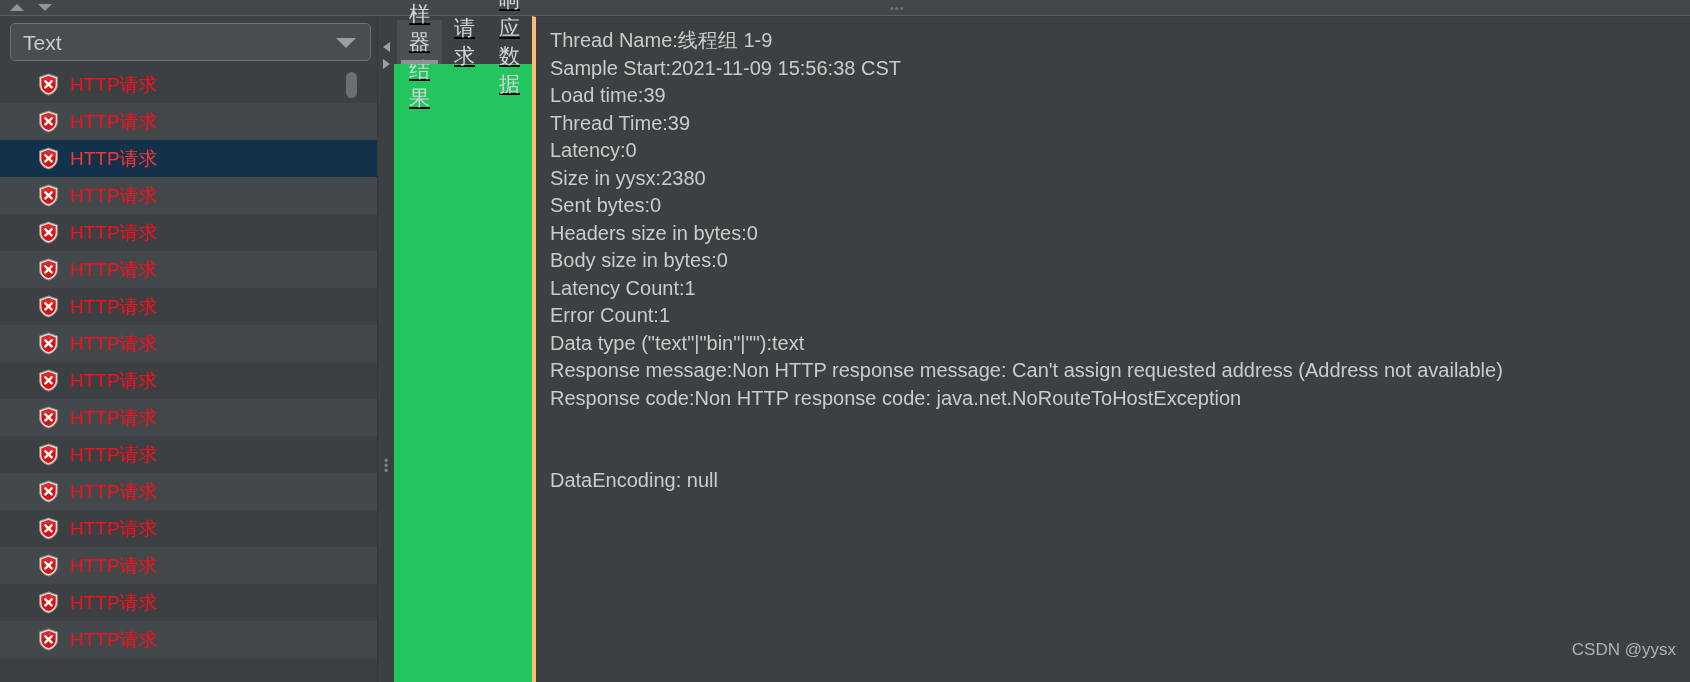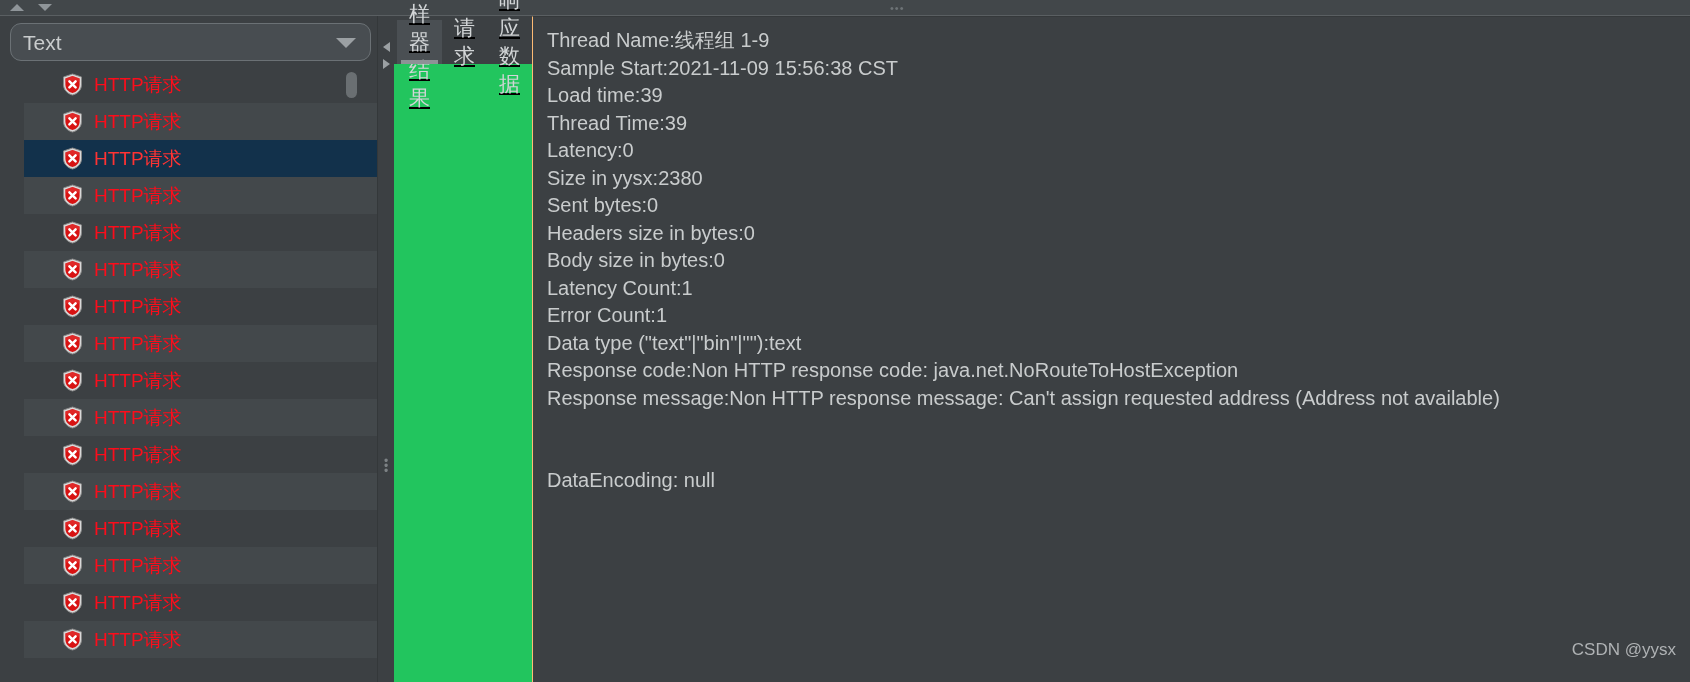--- a/index.html
+++ b/index.html
@@ -72,21 +72,21 @@
   }
   .combo-wrap {
     padding: 7px 6px 5px 10px;
     flex: 0 0 auto;
   }
   .combo {
     position: relative;
     height: 38px;
     background: #484d51;
     border: 1px solid #6b7175;
-    border-radius: 11px;
+    border-radius: 5px;
     display: flex;
     align-items: center;
     padding: 0 12px;
     cursor: pointer;
   }
   .combo-label {
     color: #c9cccd;
     font-size: 21px;
     line-height: 1;
   }
@@ -99,21 +99,21 @@
     border-right: 10px solid transparent;
     border-top: 10px solid #9ba0a3;
   }
 
   .list-wrap {
     position: relative;
     flex: 1 1 auto;
     overflow: hidden;
     background: #3c4043;
   }
-  .result-list { list-style: none; margin-left: 24px; }
+  .result-list { list-style: none; }
   .result-row {
     height: 37px;
     display: flex;
     align-items: center;
     padding-left: 38px;
     cursor: pointer;
   }
   .result-row.odd  { background: #3c4043; }
   .result-row.even { background: #43484b; }
   .result-row.selected { background: #12314b; }
@@ -225,21 +225,21 @@
     height: 4px;
     background: #8d9296;
   }
 
   .text-area-wrap {
     position: relative;
     flex: 1 1 auto;
     min-height: 0;
     background: #3c4043;
     border-top: 1px solid #35393b;
-    border-left: 1px solid #fdba74;
+    border-left: 4px solid #fdba74;
     overflow: hidden;
   }
   .text-area {
     position: absolute;
     inset: 0;
     padding: 10px 12px 0 14px;
     overflow: hidden;
   }
   .text-line {
     color: #c9cccd;
@@ -548,22 +548,22 @@
             <div class="text-line">Load time:39</div>
             <div class="text-line">Thread Time:39</div>
             <div class="text-line">Latency:0</div>
             <div class="text-line">Size in yysx:2380</div>
             <div class="text-line">Sent bytes:0</div>
             <div class="text-line">Headers size in bytes:0</div>
             <div class="text-line">Body size in bytes:0</div>
             <div class="text-line">Latency Count:1</div>
             <div class="text-line">Error Count:1</div>
             <div class="text-line">Data type ("text"|"bin"|""):text</div>
+            <div class="text-line">Response message:Non HTTP response message: Can't assign requested address (Address not available)</div>
             <div class="text-line">Response code:Non HTTP response code: java.net.NoRouteToHostException</div>
-            <div class="text-line">Response message:Non HTTP response message: Can't assign requested address (Address not available)</div>
             <div class="text-line blank">&nbsp;</div>
             <div class="text-line blank">&nbsp;</div>
             <div class="text-line">DataEncoding: null</div>
           </div>
         <div class="watermark">CSDN @yysx</div>
       </div>
     </div>
 
   </div>
 </div>

